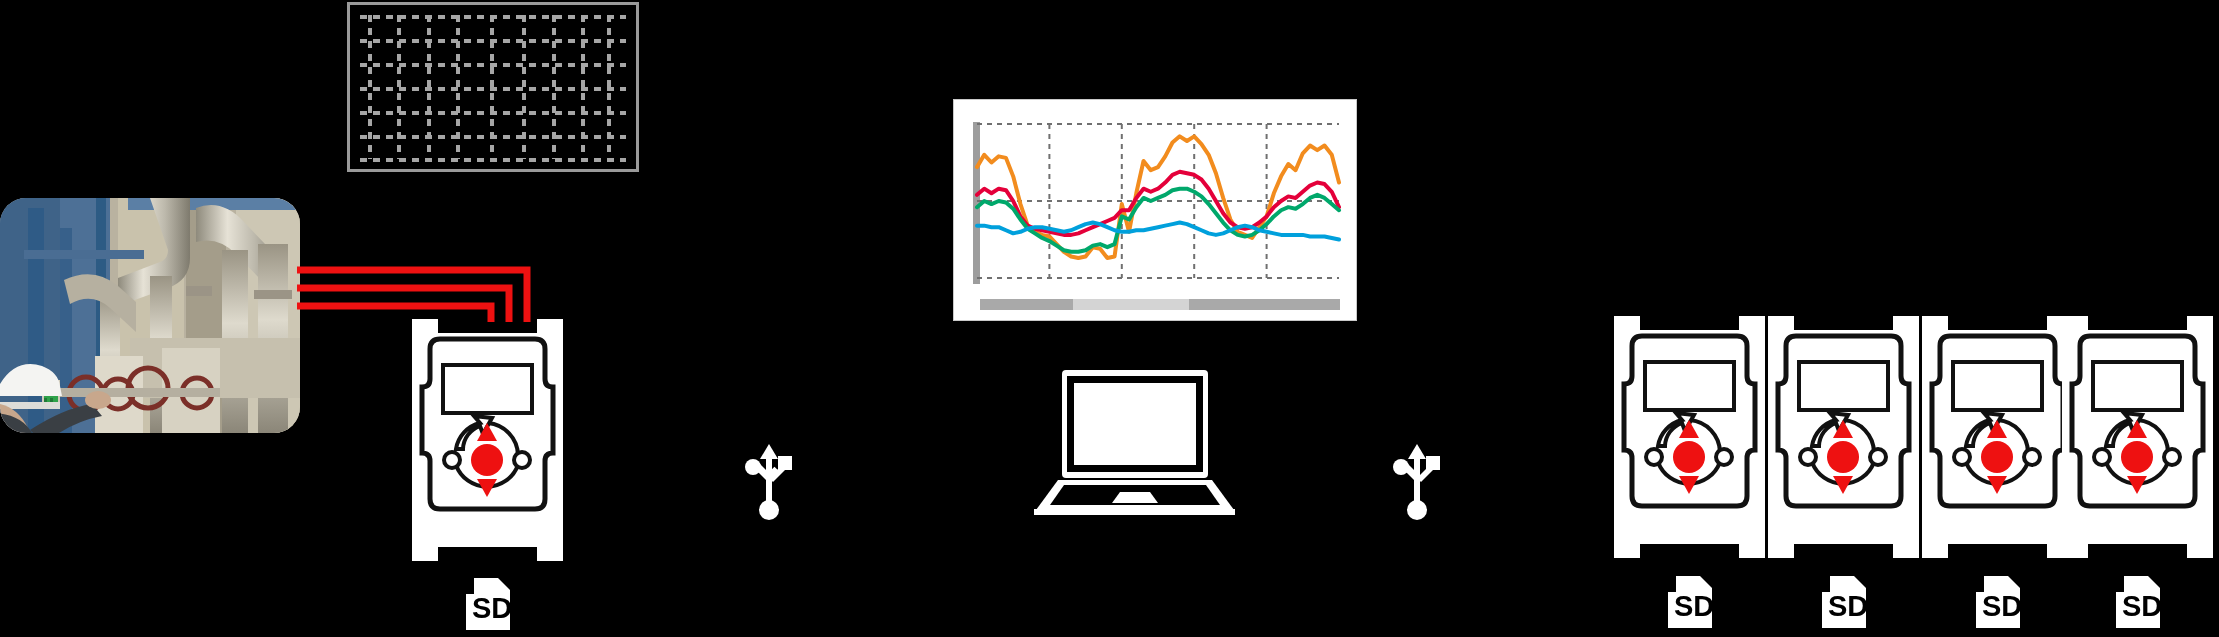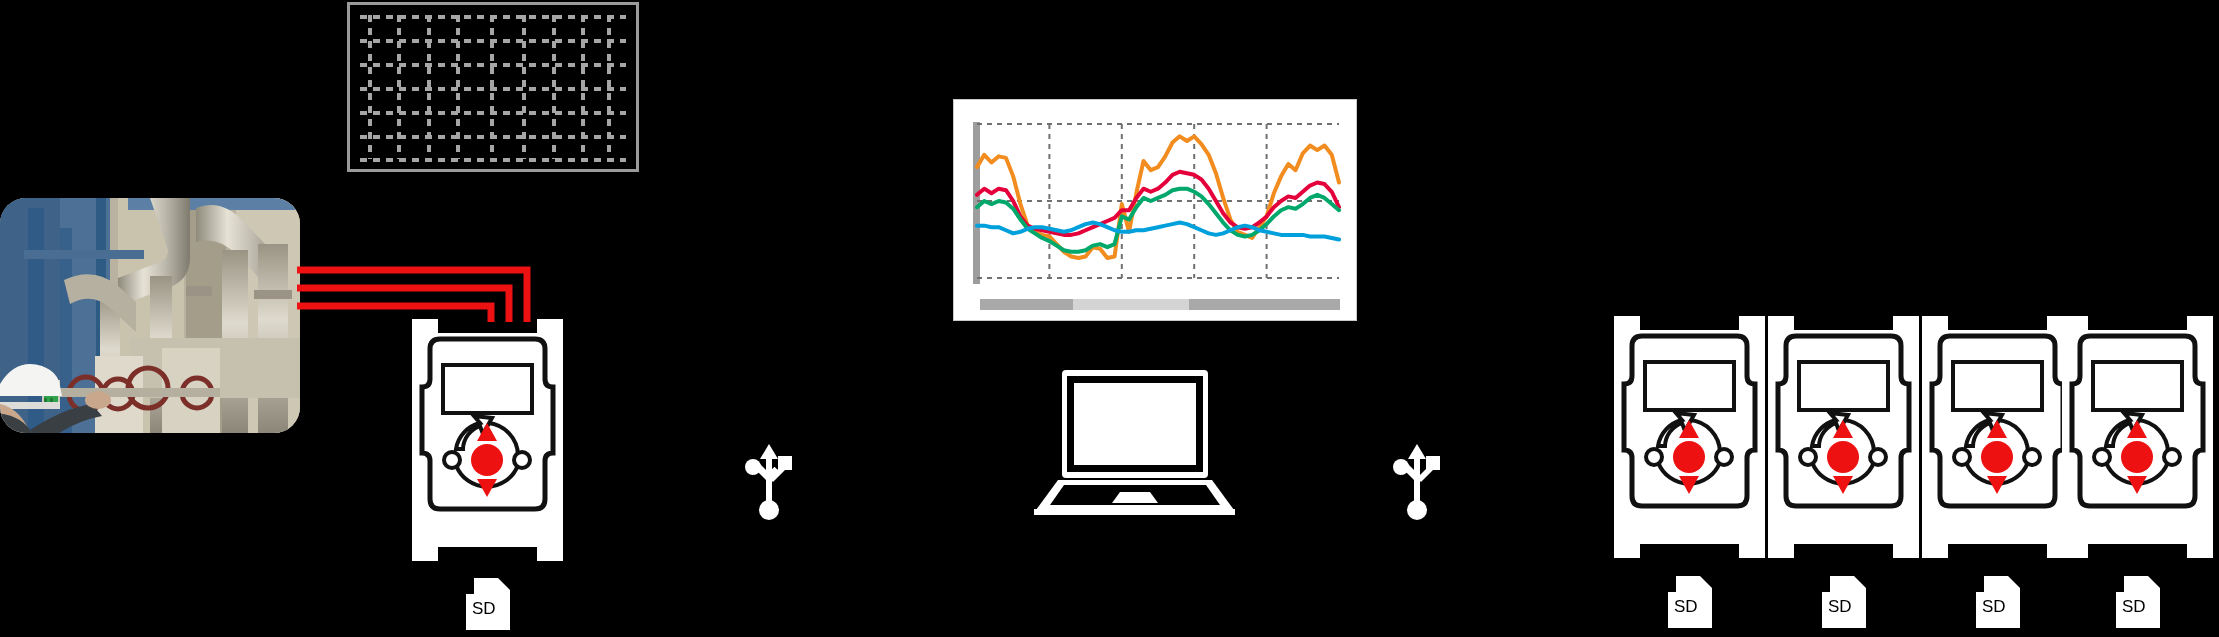--- a/index.html
+++ b/index.html
@@ -42,21 +42,21 @@
   .usb{position:absolute;width:54px;height:82px;}
   .usb svg{display:block;}
   .usb1{left:742px;top:442px;}
   .usb2{left:1390px;top:442px;}
 
   
   .logger{position:absolute;width:155px;height:246px;}
   .logger svg{display:block;}
   .sdcard{position:absolute;width:44px;height:52px;}
   .sdcard svg{display:block;}
-  .sdtext{position:absolute;font-size:17px;line-height:27px;color:#000;font-weight:400;}
+  .sdtext{position:absolute;font-size:29px;line-height:27px;color:#000;font-weight:700;}
 
   .lg0{left:410px;top:317px;}
   .sd0{left:466px;top:578px;}
   .sdt0{left:472px;top:595px;}
 
   .lg1{left:1612px;top:314px;}
   .sd1{left:1668px;top:576px;}
   .sdt1{left:1674px;top:593px;}
   .lg2{left:1766px;top:314px;}
   .sd2{left:1822px;top:576px;}

